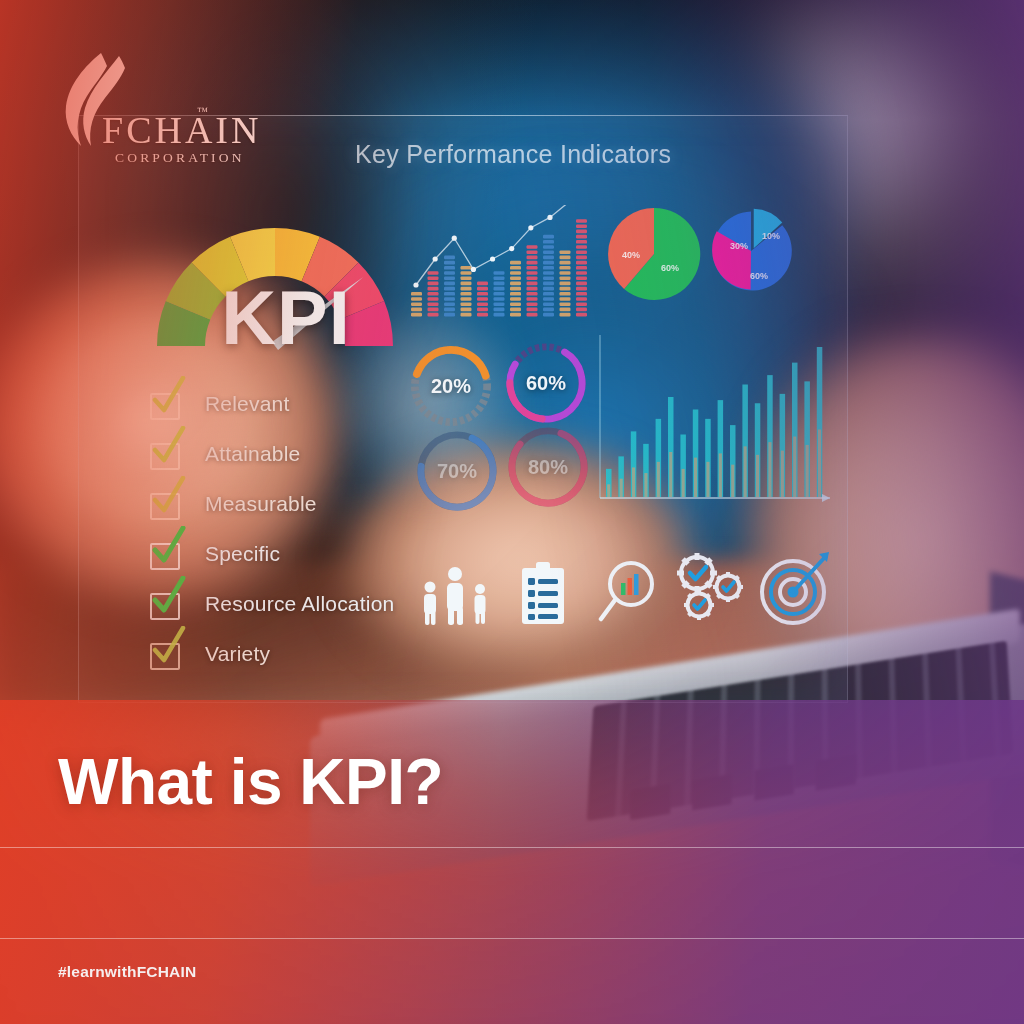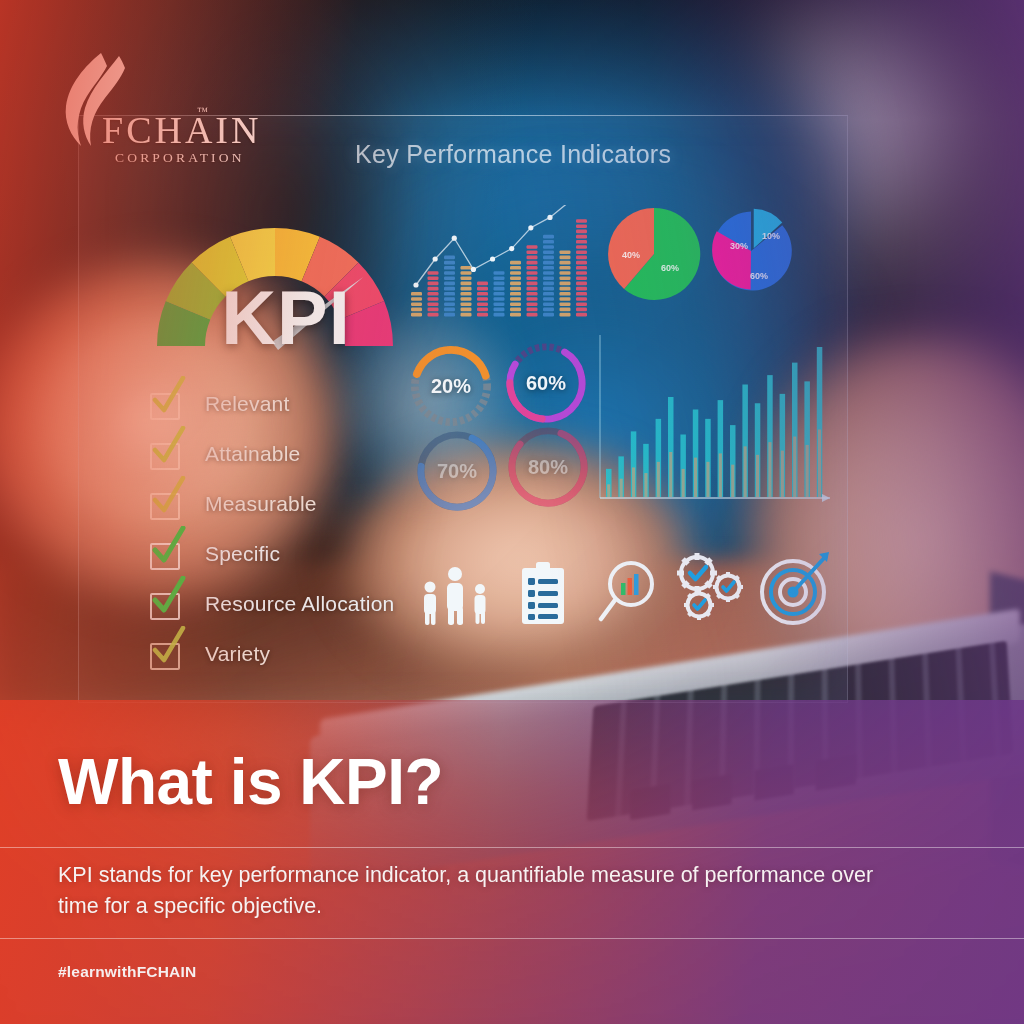--- a/index.html
+++ b/index.html
@@ -671,17 +671,16 @@
     <div class="logo-sub">CORPORATION</div>
   </div>
 
   <div class="tint-left"></div>
   <div class="tint-right"></div>
   <div class="tint-bottom"></div>
   <div class="tint-bottom2"></div>
 
   <div class="headline">What is KPI?</div>
   <div class="rule r1"></div>
-  <div class="subtext">KPI stands for key performance indicator, a quantifiable measure of performance over time for a specific objective.</div>
   <div class="rule r2"></div>
   <div class="hashtag">#learnwithFCHAIN</div>
 
 </div>
 
 </body></html>

